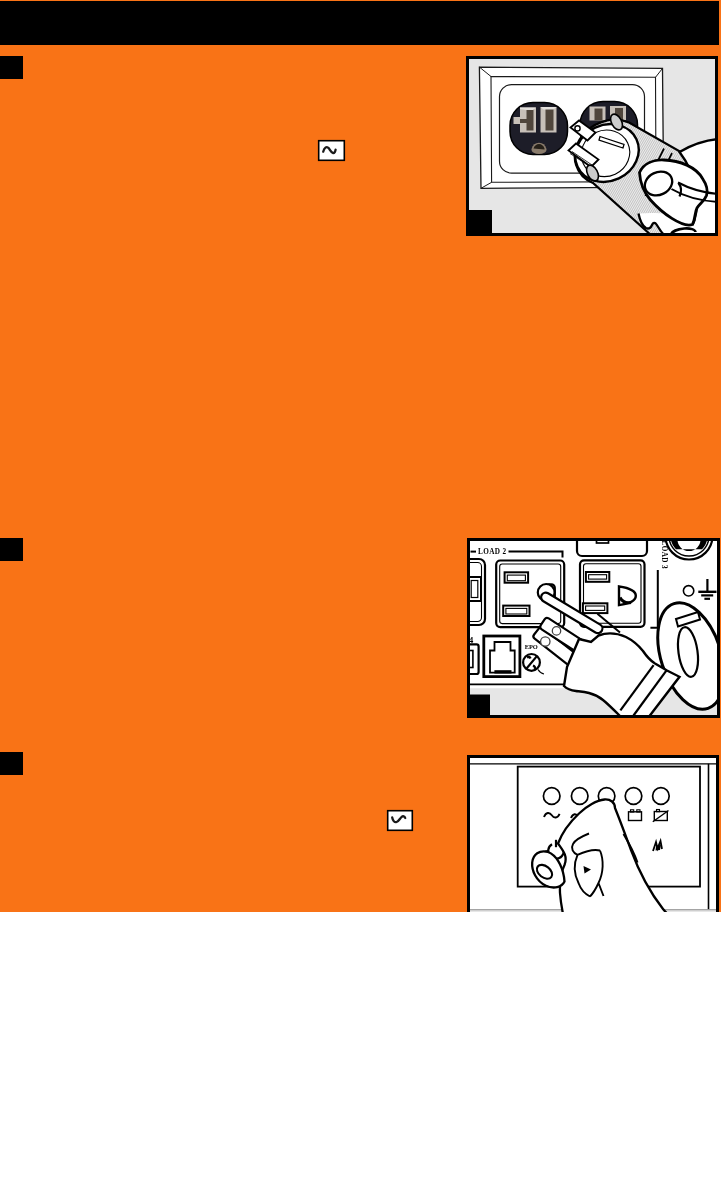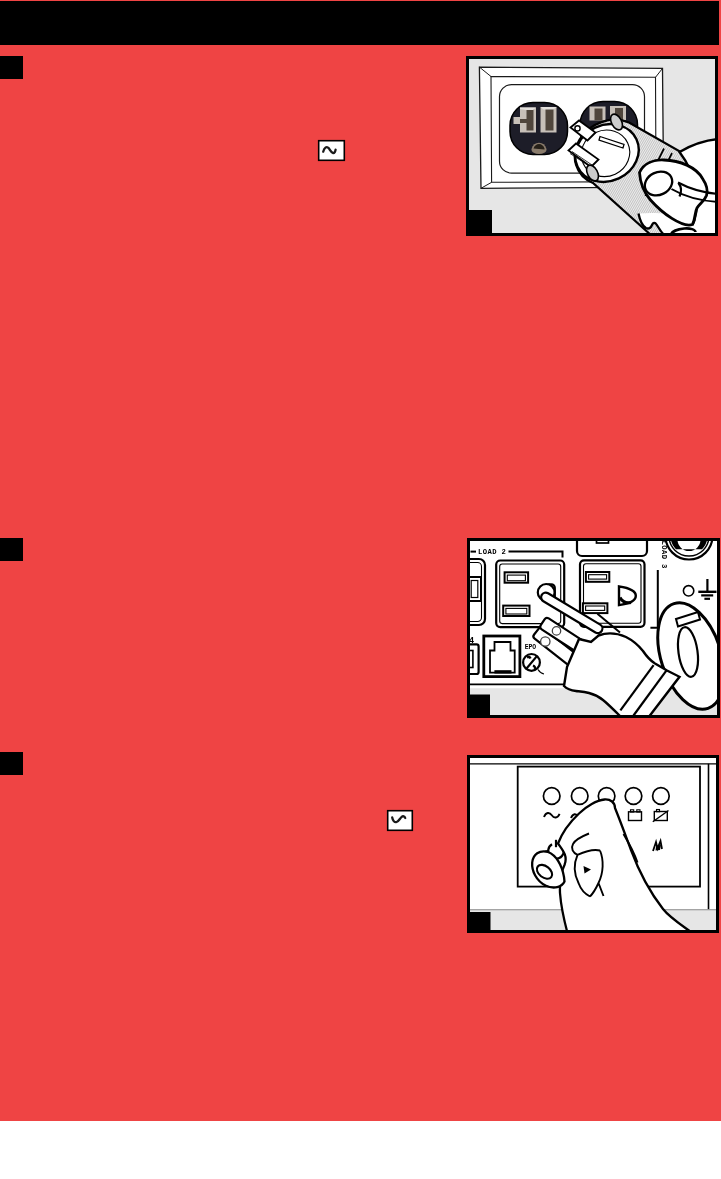--- a/index.html
+++ b/index.html
@@ -1,16 +1,16 @@
 <!DOCTYPE html>
 <html><head><meta charset="utf-8">
 <style>
 *{margin:0;padding:0;box-sizing:border-box}
 body{background:#fff}
-#page{position:relative;width:721px;height:1121px;background:#ef4444;overflow:hidden;font-family:Liberation Mono, monospace}
+#page{position:relative;width:721px;height:912px;background:#f97316;overflow:hidden;font-family:Liberation Serif, serif}
 .abs{position:absolute}
 </style></head><body>
 <div id="page">
 
 <div class="abs" style="left:0;top:1px;width:719px;height:44px;background:#000"></div>
 
 <div class="abs" style="left:0;top:56px;width:23px;height:23px;background:#000"></div>
 
 <svg class="abs" style="left:317px;top:139px" width="29" height="23" viewBox="0 0 29 23">
 <rect x="1.7" y="1.7" width="25.6" height="19.6" fill="#fff" stroke="#000" stroke-width="1.6"></rect>

